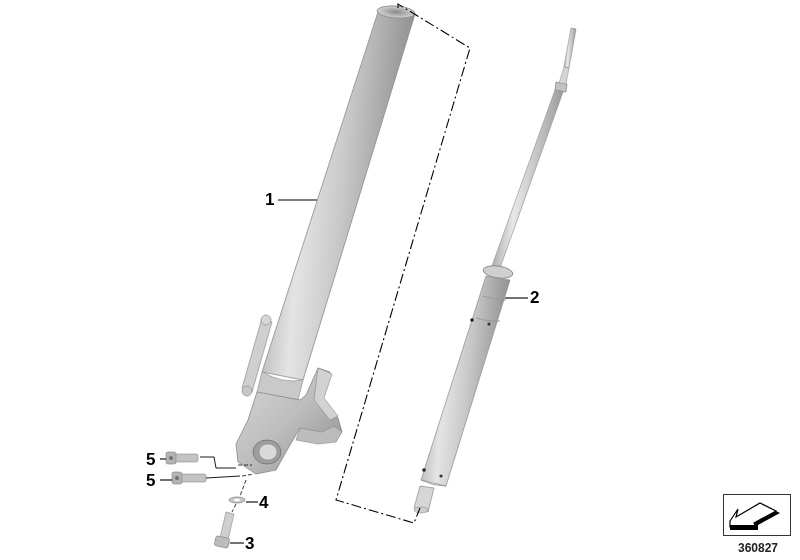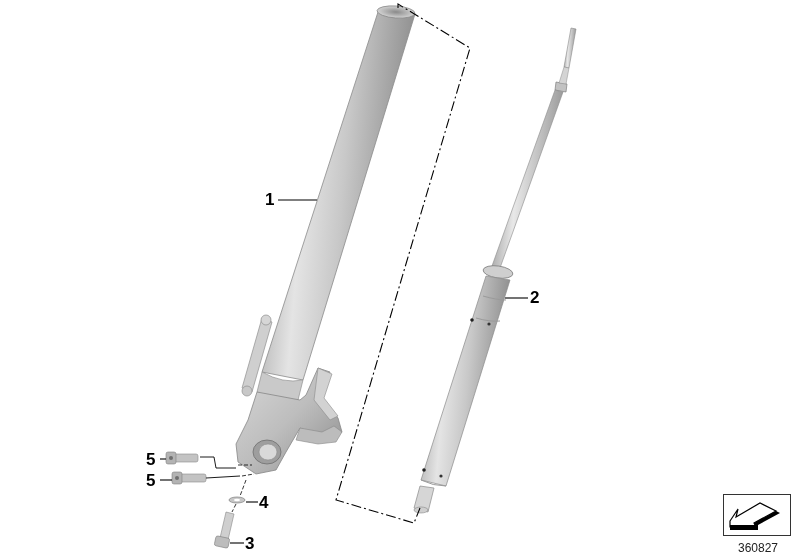--- a/index.html
+++ b/index.html
@@ -126,13 +126,13 @@
 <span class="callout-label" style="left:146px; top:451px;">5</span>
 <span class="callout-label" style="left:146px; top:472px;">5</span>
 
 <div class="nav-box">
   <svg width="66" height="40" viewBox="0 0 66 40">
     <polygon points="6,26 14,14 12,22 36,8 52,16 30,28 32,32 6,32" fill="#fff" stroke="#000" stroke-width="1.2"></polygon>
     <polygon points="52,16 56,18 34,30 32,32 30,28" fill="#000"></polygon>
     <rect x="6" y="30" width="28" height="5" fill="#000"></rect>
   </svg>
 </div>
-<span class="diagram-id" style="left:738px; top:541px;">360827</span>
+<span class="diagram-id" style="left:738px; top:541px;font-weight:bold;">360827</span>
 
 </body></html>

